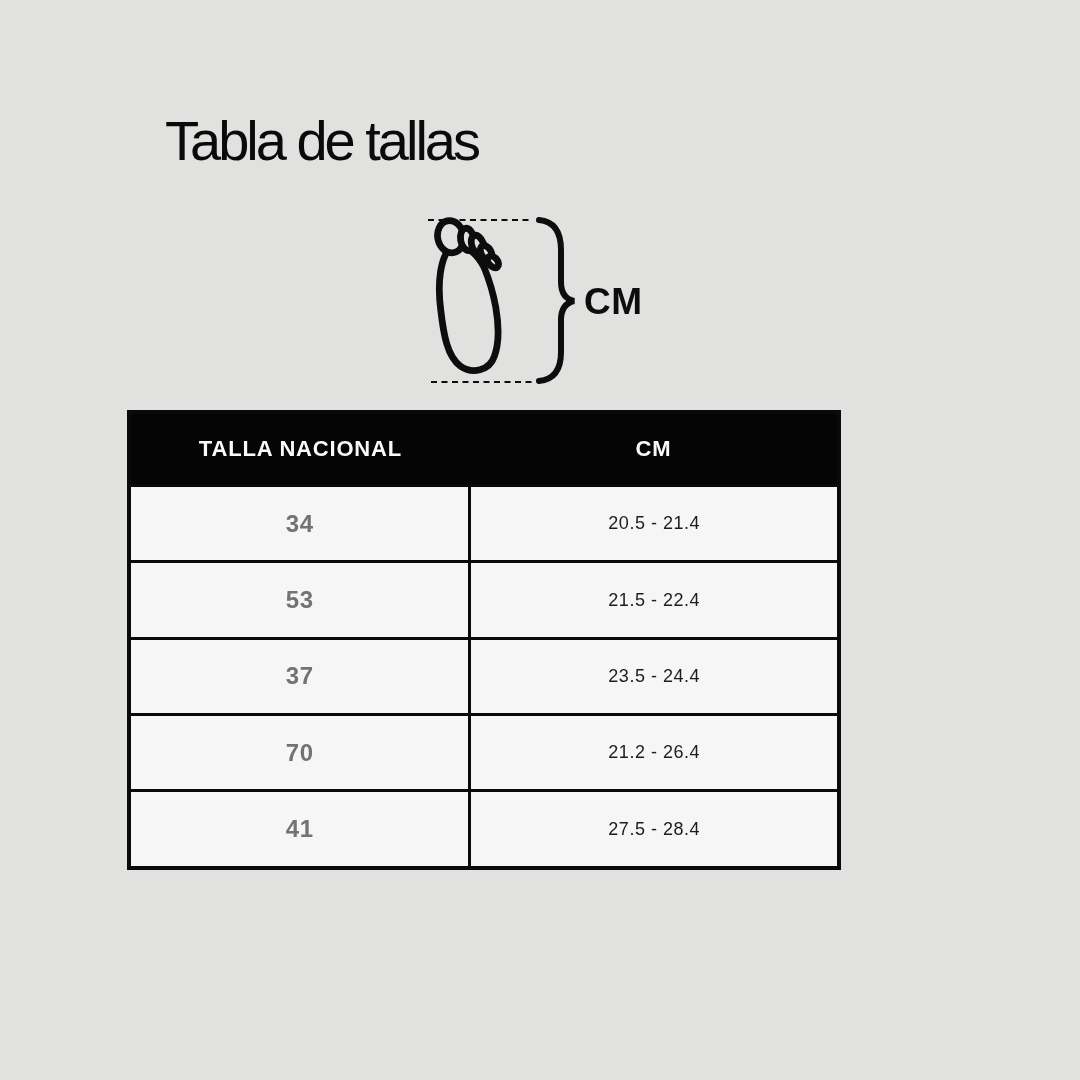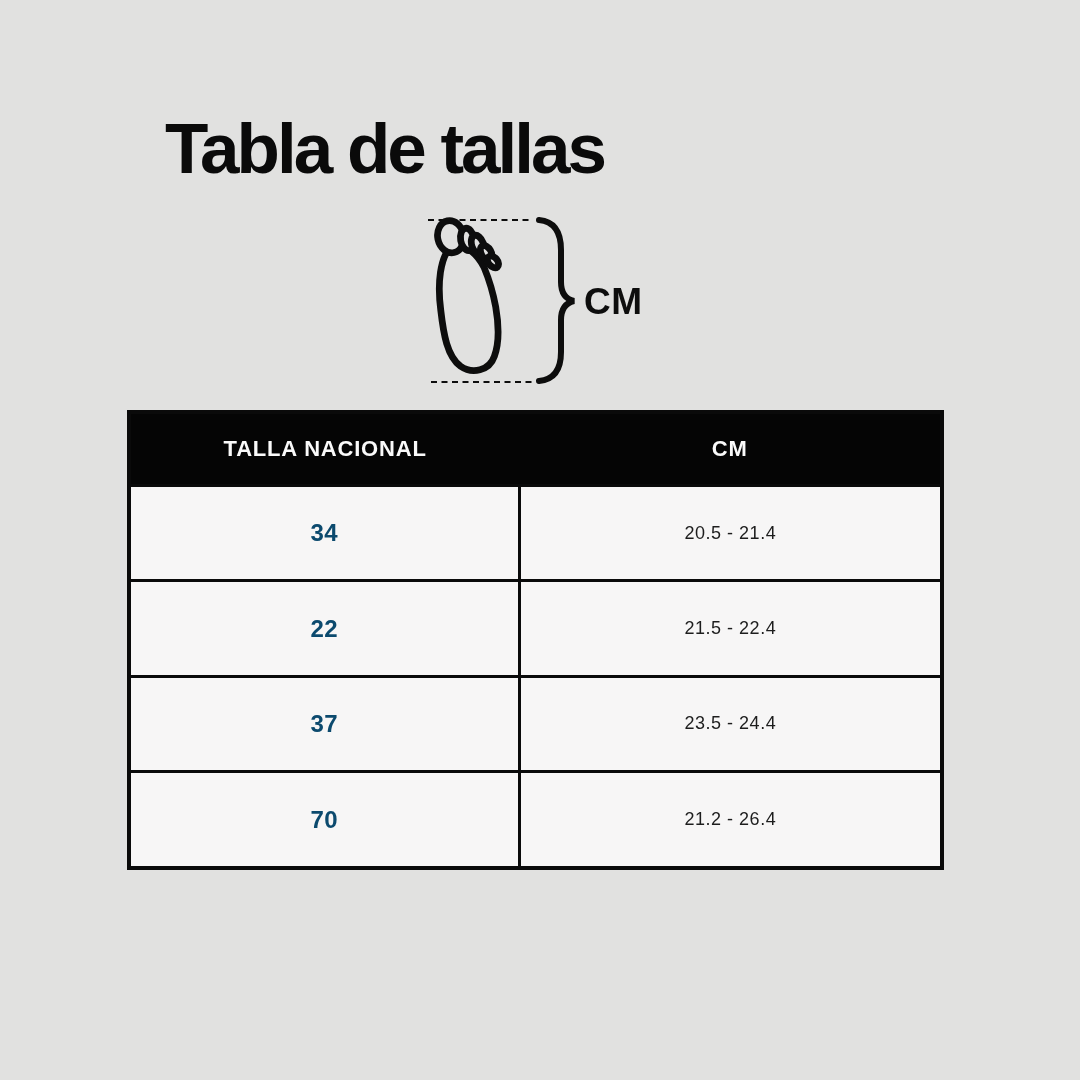--- a/index.html
+++ b/index.html
@@ -6,43 +6,43 @@
   .canvas{
     position:relative;
     width:1080px;height:1080px;
     background:#e1e1e0;
     font-family:"Liberation Sans", sans-serif;
     overflow:hidden;
   }
   .page-title{
     position:absolute;
     left:165px;top:108px;
-    font-size:71px;
-    font-weight:bold;
+    font-size:56px;
+    font-weight:normal;
     letter-spacing:-3px;
     color:#0a0a0a;
     white-space:nowrap;
   }
   .foot-diagram{
     position:absolute;
     left:415px;top:208px;
     width:170px;height:185px;
   }
   .cm-label{
     position:absolute;
     left:584px;top:281px;
     font-size:37px;
     font-weight:bold;
     letter-spacing:0.5px;
     color:#0d0d0d;
   }
   table.size-table{
     position:absolute;
     left:127px;top:410px;
-    width:817px;height:460px;
+    width:714px;height:460px;
     border-collapse:collapse;
     table-layout:fixed;
     border:4px solid #0a0a0a;
   }
   .size-table thead th{
     background:#050505;
     color:#fafafa;
     font-size:22px;
     font-weight:bold;
     letter-spacing:0.8px;
@@ -50,21 +50,21 @@
     text-align:center;
     vertical-align:middle;
     border:0;
   }
   .size-table tbody td{
     background:#f7f6f6;
     border:3px solid #0a0a0a;
     height:49px;
     text-align:center;
     vertical-align:middle;
-    color:#0c4a6e;
+    color:#737373;
   }
   .size-table td.size-cell{
     font-size:24px;
     font-weight:bold;
     letter-spacing:0.5px;
   }
   .size-table td.cm-range-cell{
     font-size:18px;
     font-weight:normal;
     letter-spacing:0.5px;
@@ -124,27 +124,31 @@
         <th>TALLA NACIONAL</th>
         <th>CM</th>
       </tr>
     </thead>
     <tbody>
       <tr>
         <td class="size-cell">34</td>
         <td class="cm-range-cell">20.5 - 21.4</td>
       </tr>
       <tr>
-        <td class="size-cell">22</td>
+        <td class="size-cell">53</td>
         <td class="cm-range-cell">21.5 - 22.4</td>
       </tr>
       <tr>
         <td class="size-cell">37</td>
         <td class="cm-range-cell">23.5 - 24.4</td>
       </tr>
       <tr>
         <td class="size-cell">70</td>
         <td class="cm-range-cell">21.2 - 26.4</td>
       </tr>
+      <tr>
+        <td class="size-cell">41</td>
+        <td class="cm-range-cell">27.5 - 28.4</td>
+      </tr>
     </tbody>
   </table>
 
 </div>
 
 </body></html>

